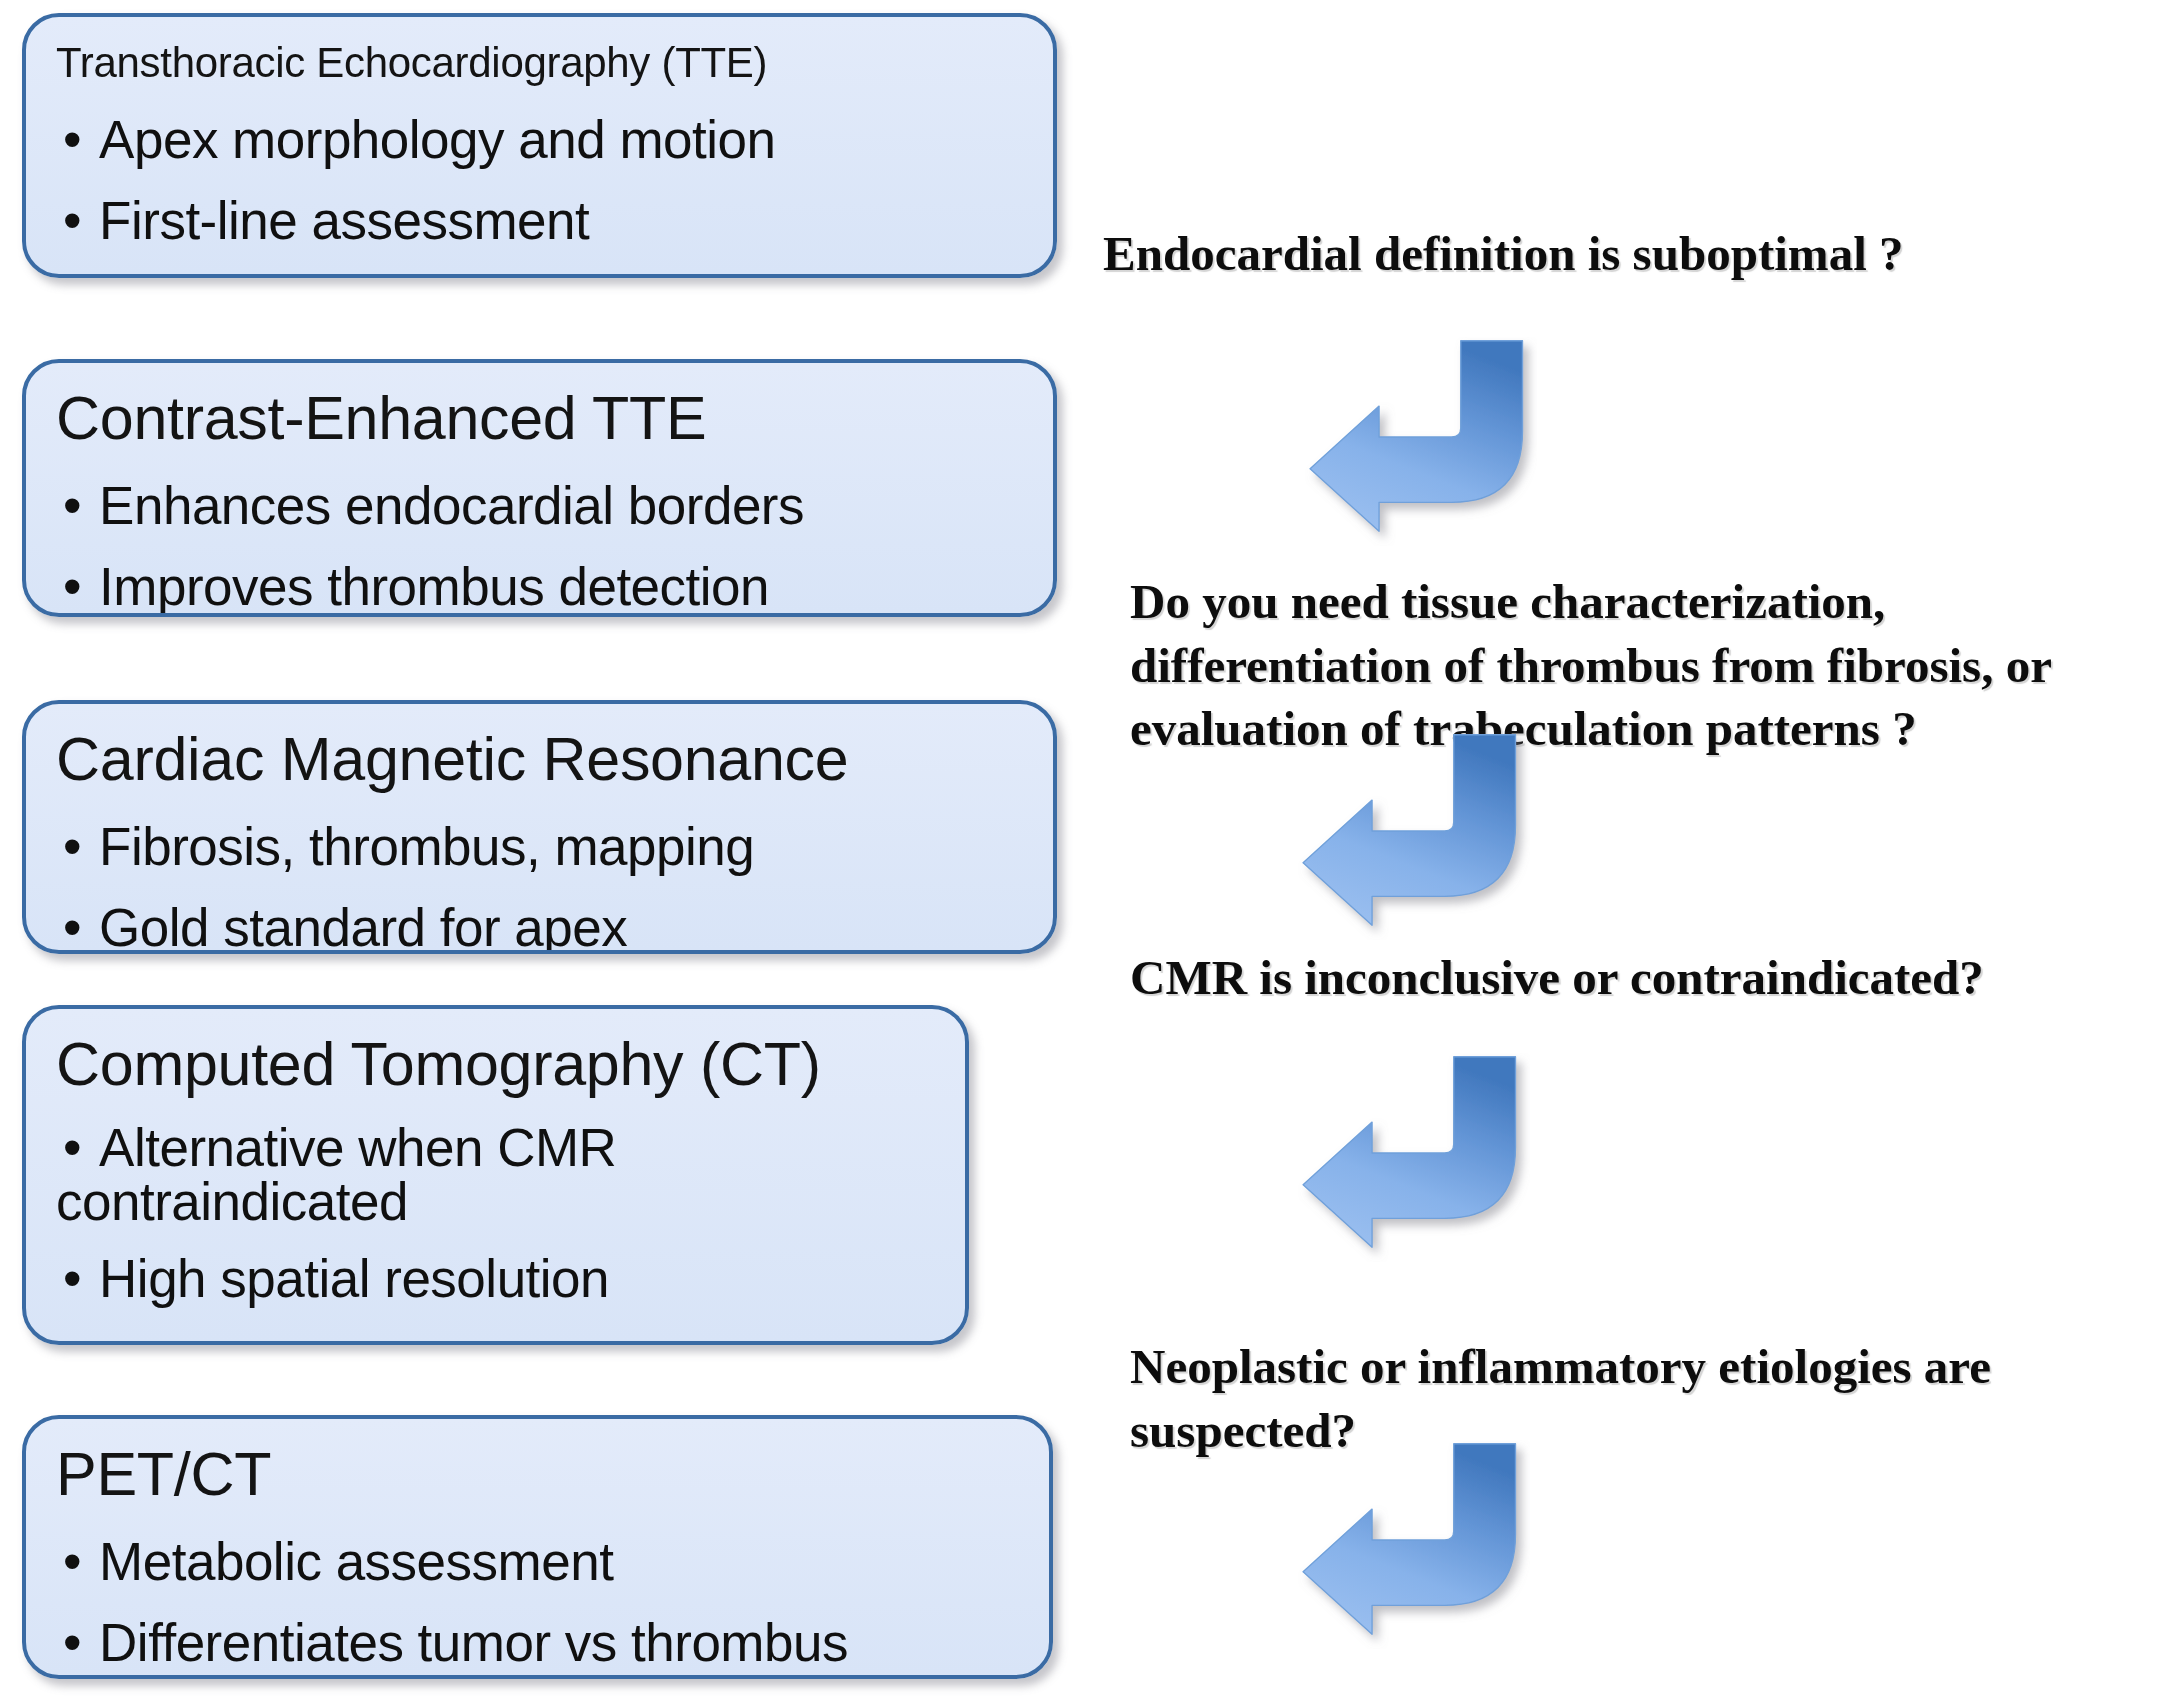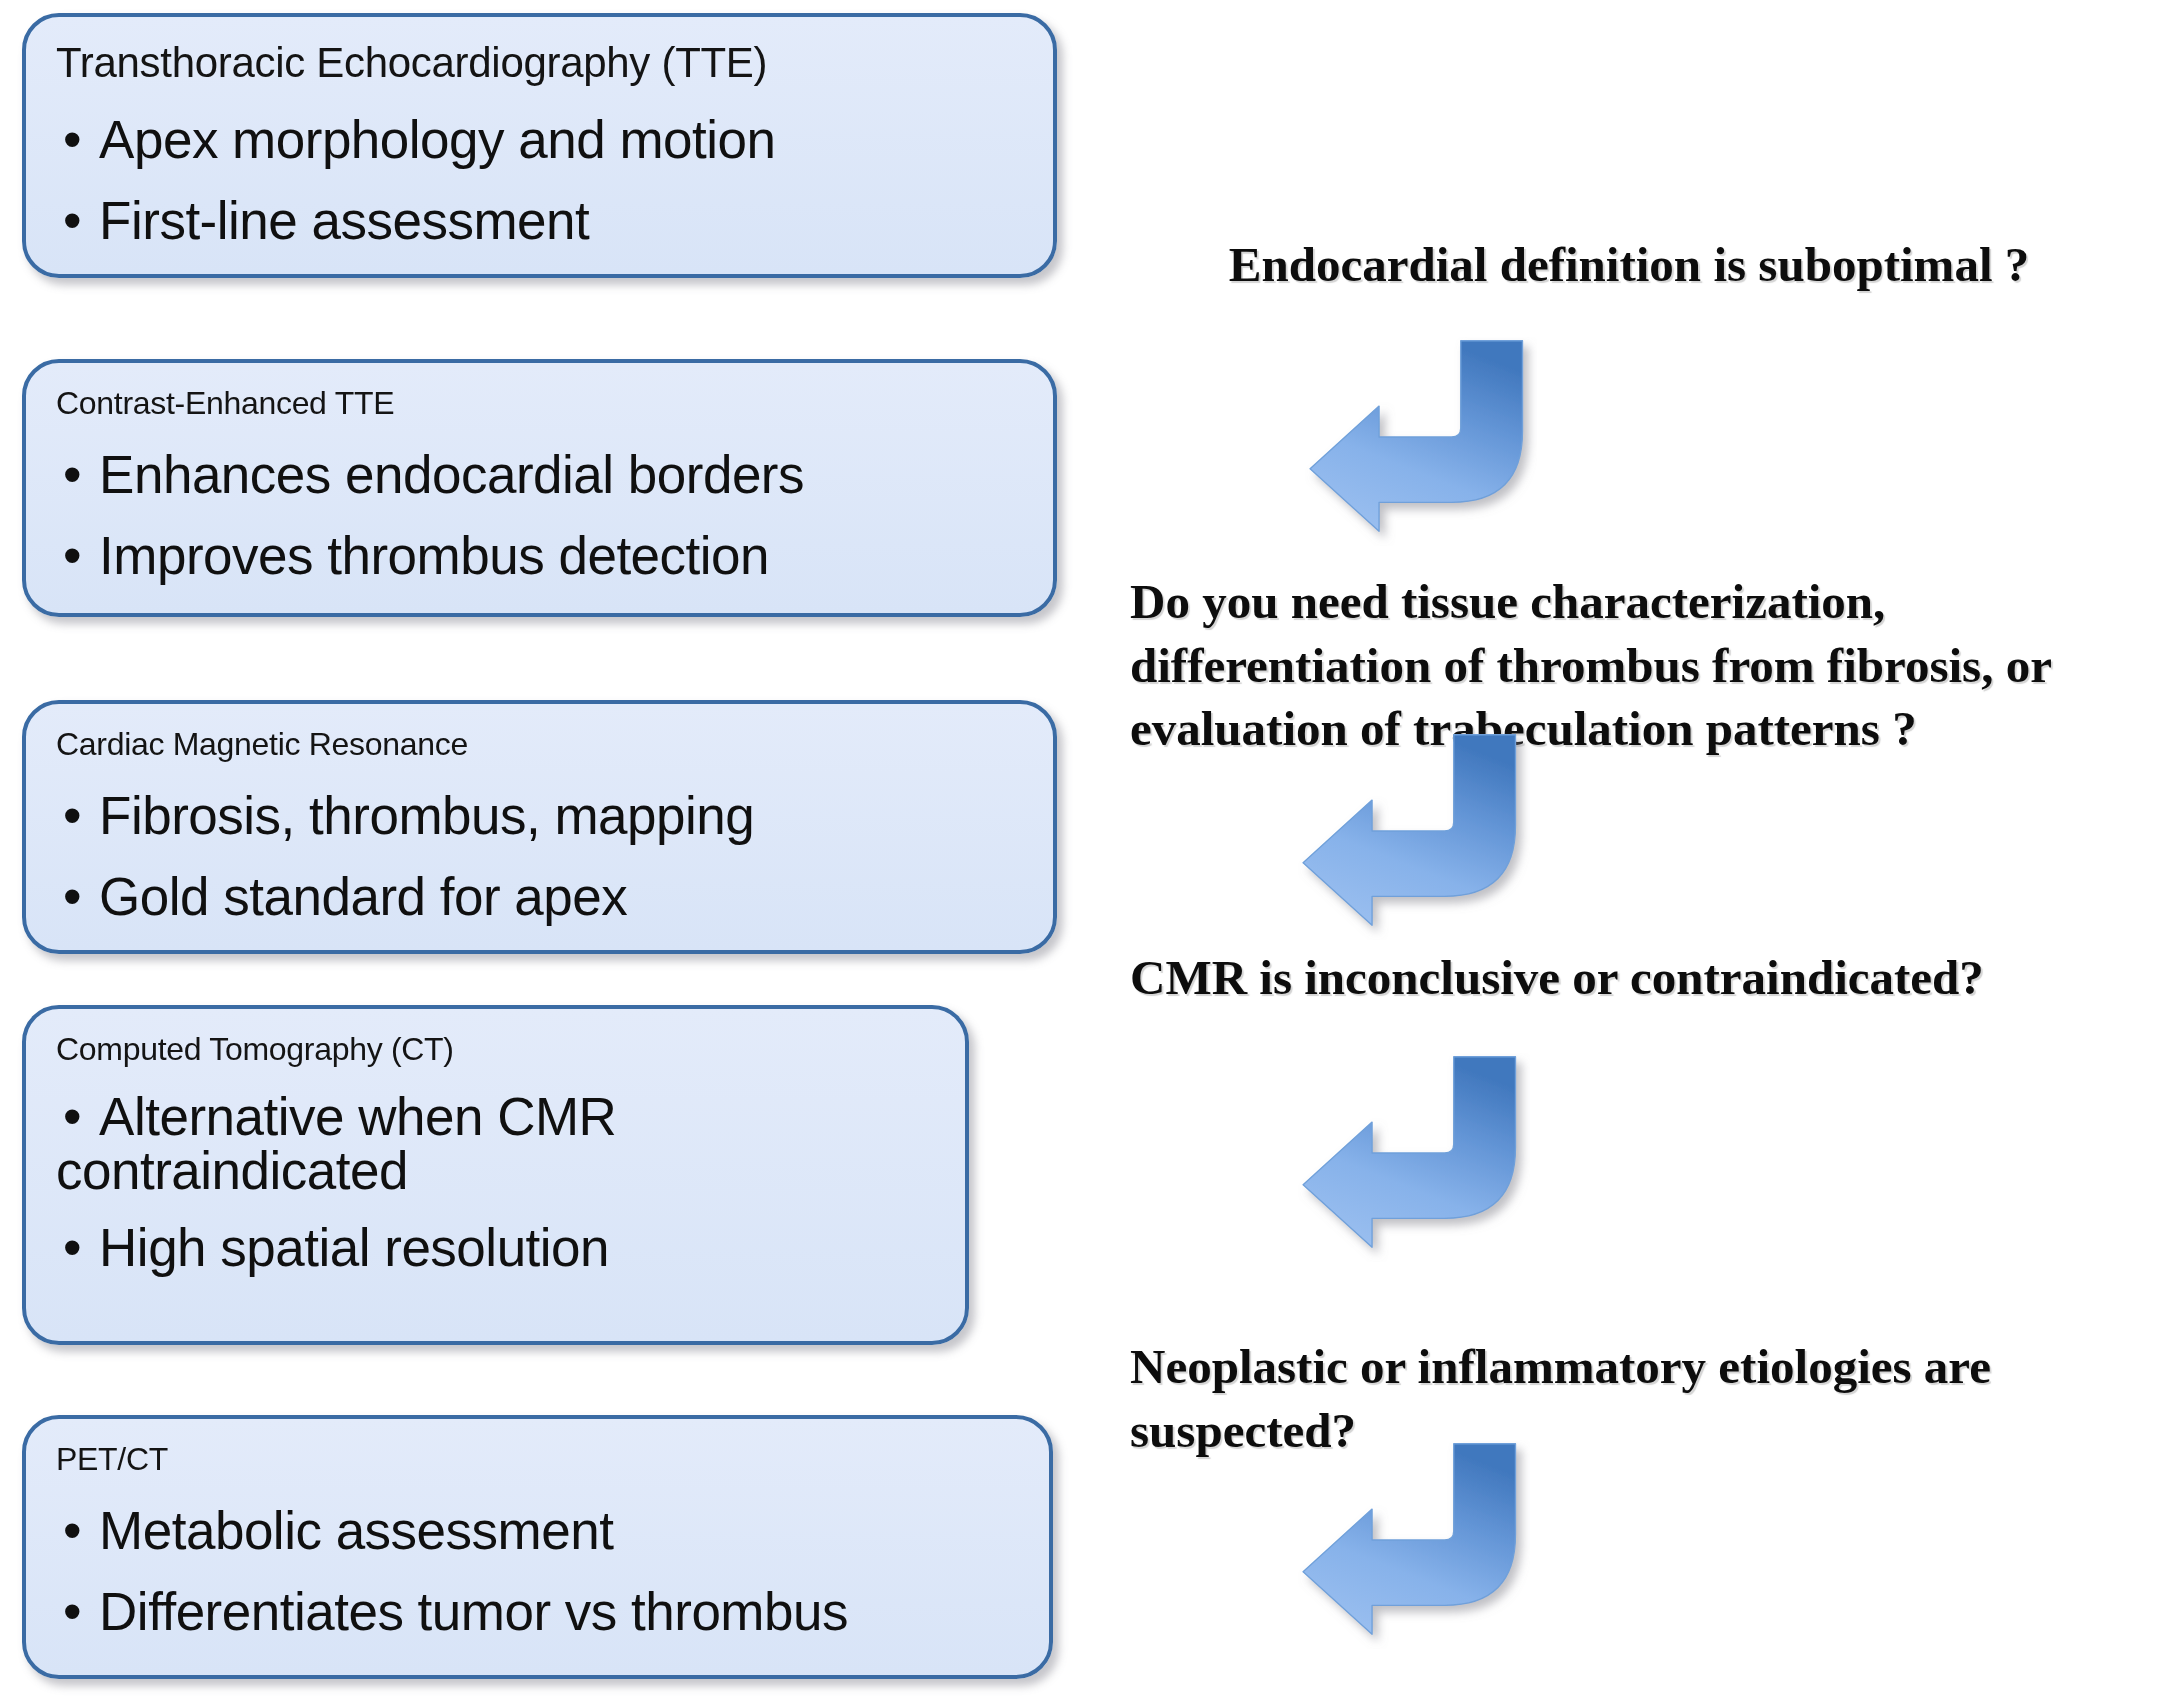--- a/index.html
+++ b/index.html
@@ -21,21 +21,21 @@
     box-sizing: border-box;
     background: linear-gradient(180deg, #e3ebfa 0%, #d8e4f7 100%);
     border: 4.5px solid #3a6ba4;
     border-radius: 37px;
     box-shadow: 5.3px 6.2px 8px rgba(120,120,130,0.42);
     padding: 23px 30px 19.6px 30px;
     overflow: hidden;
   }
   .mb-title {
     font-family: "Liberation Sans", sans-serif;
-    font-size: 32px;
+    font-size: 61px;
     line-height: 1.08;
     color: #141414;
     letter-spacing: -0.3px;
     white-space: nowrap;
   }
   .mb-list {
     list-style: none;
     margin: 0;
     padding: 0;
   }
@@ -70,21 +70,21 @@
   .question {
     position: absolute;
     font-family: "Liberation Serif", serif;
     font-weight: bold;
     font-size: 49px;
     line-height: 1.30;
     color: #0d0d0d;
     letter-spacing: 0px;
     text-shadow: 1.8px 1.8px 0.9px rgba(170,170,170,0.5);
   }
-  #q1 { left: 1103px; top: 233px;  width: 1052px; text-align: center; }
+  #q1 { left: 1103px; top: 222px;  width: 1052px; }
   #q2 { left: 1130px; top: 570px;  width: 1043px; }
   #q3 { left: 1130px; top: 946px; width: 1043px; }
   #q4 { left: 1130px; top: 1335px; width: 1016px; }
 
   
   .bent-arrow {
     position: absolute;
     width: 232px;
     height: 192px;
   }

